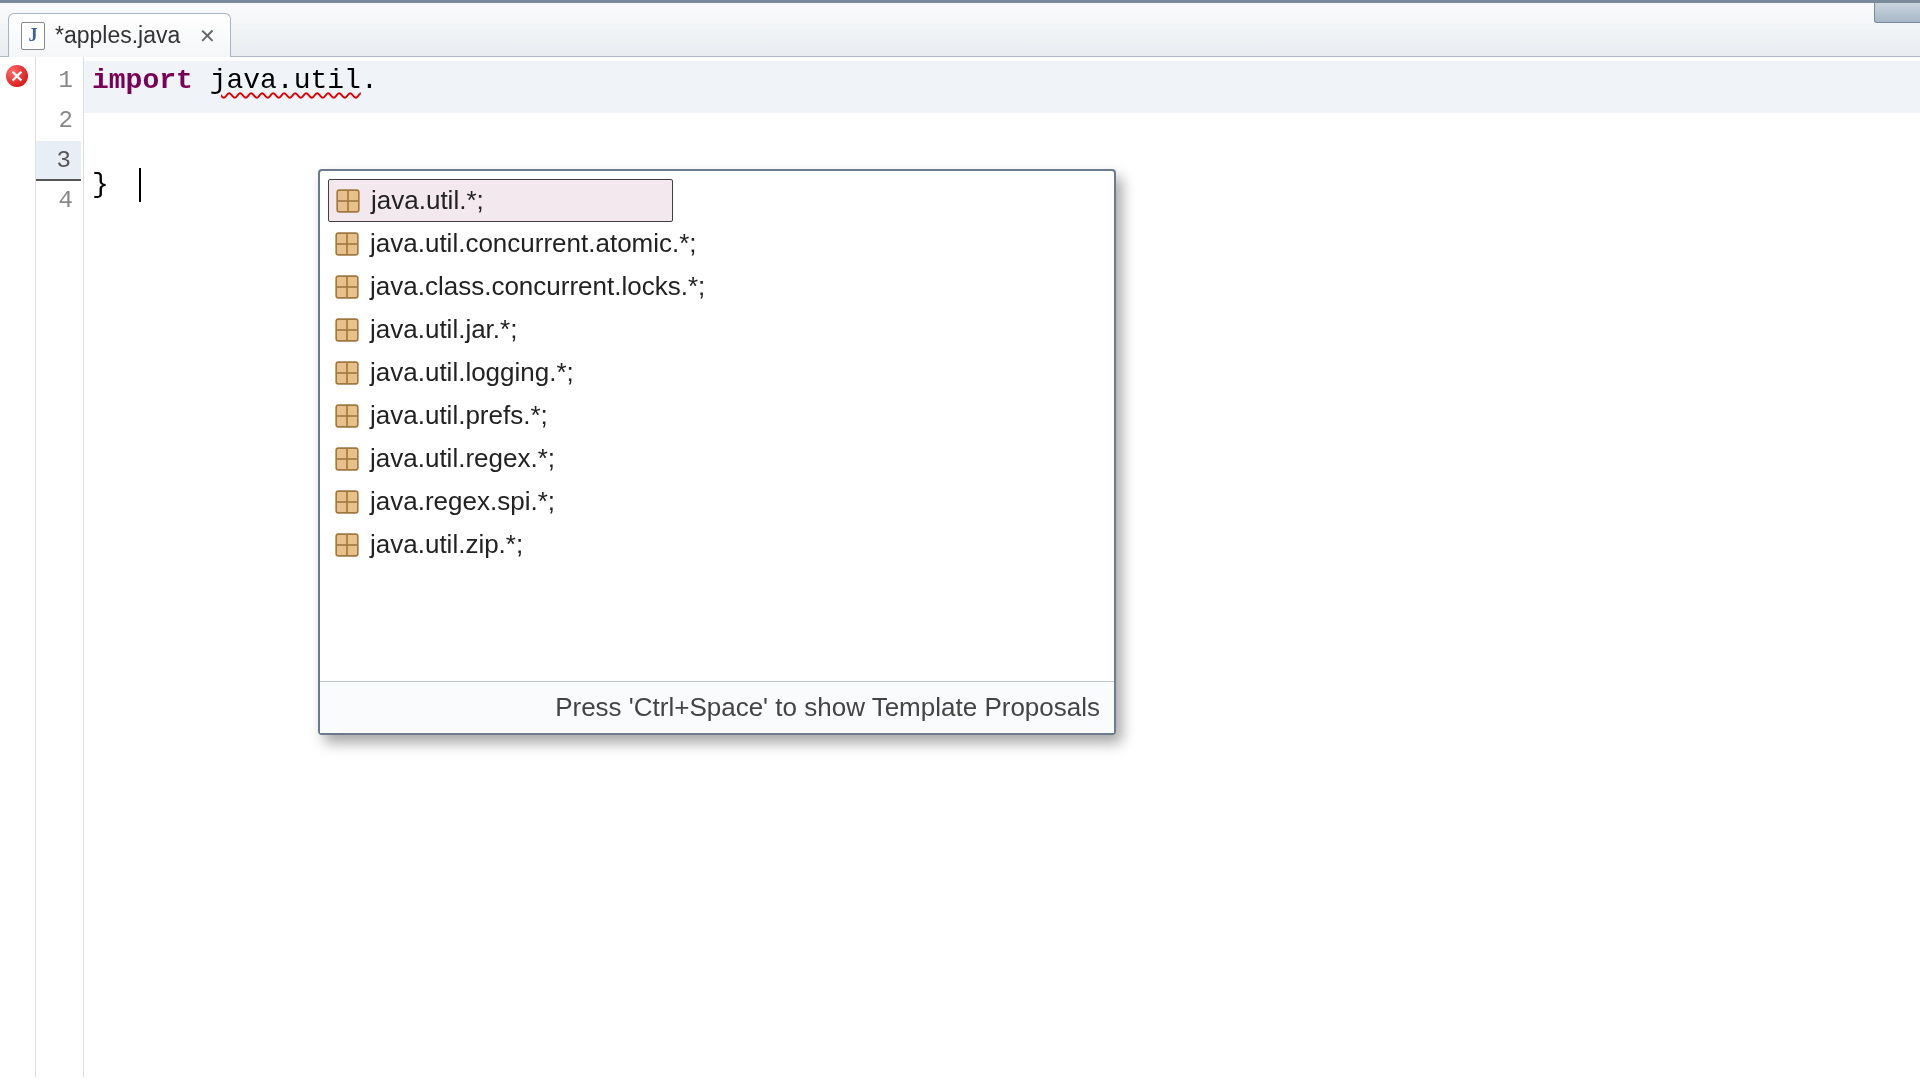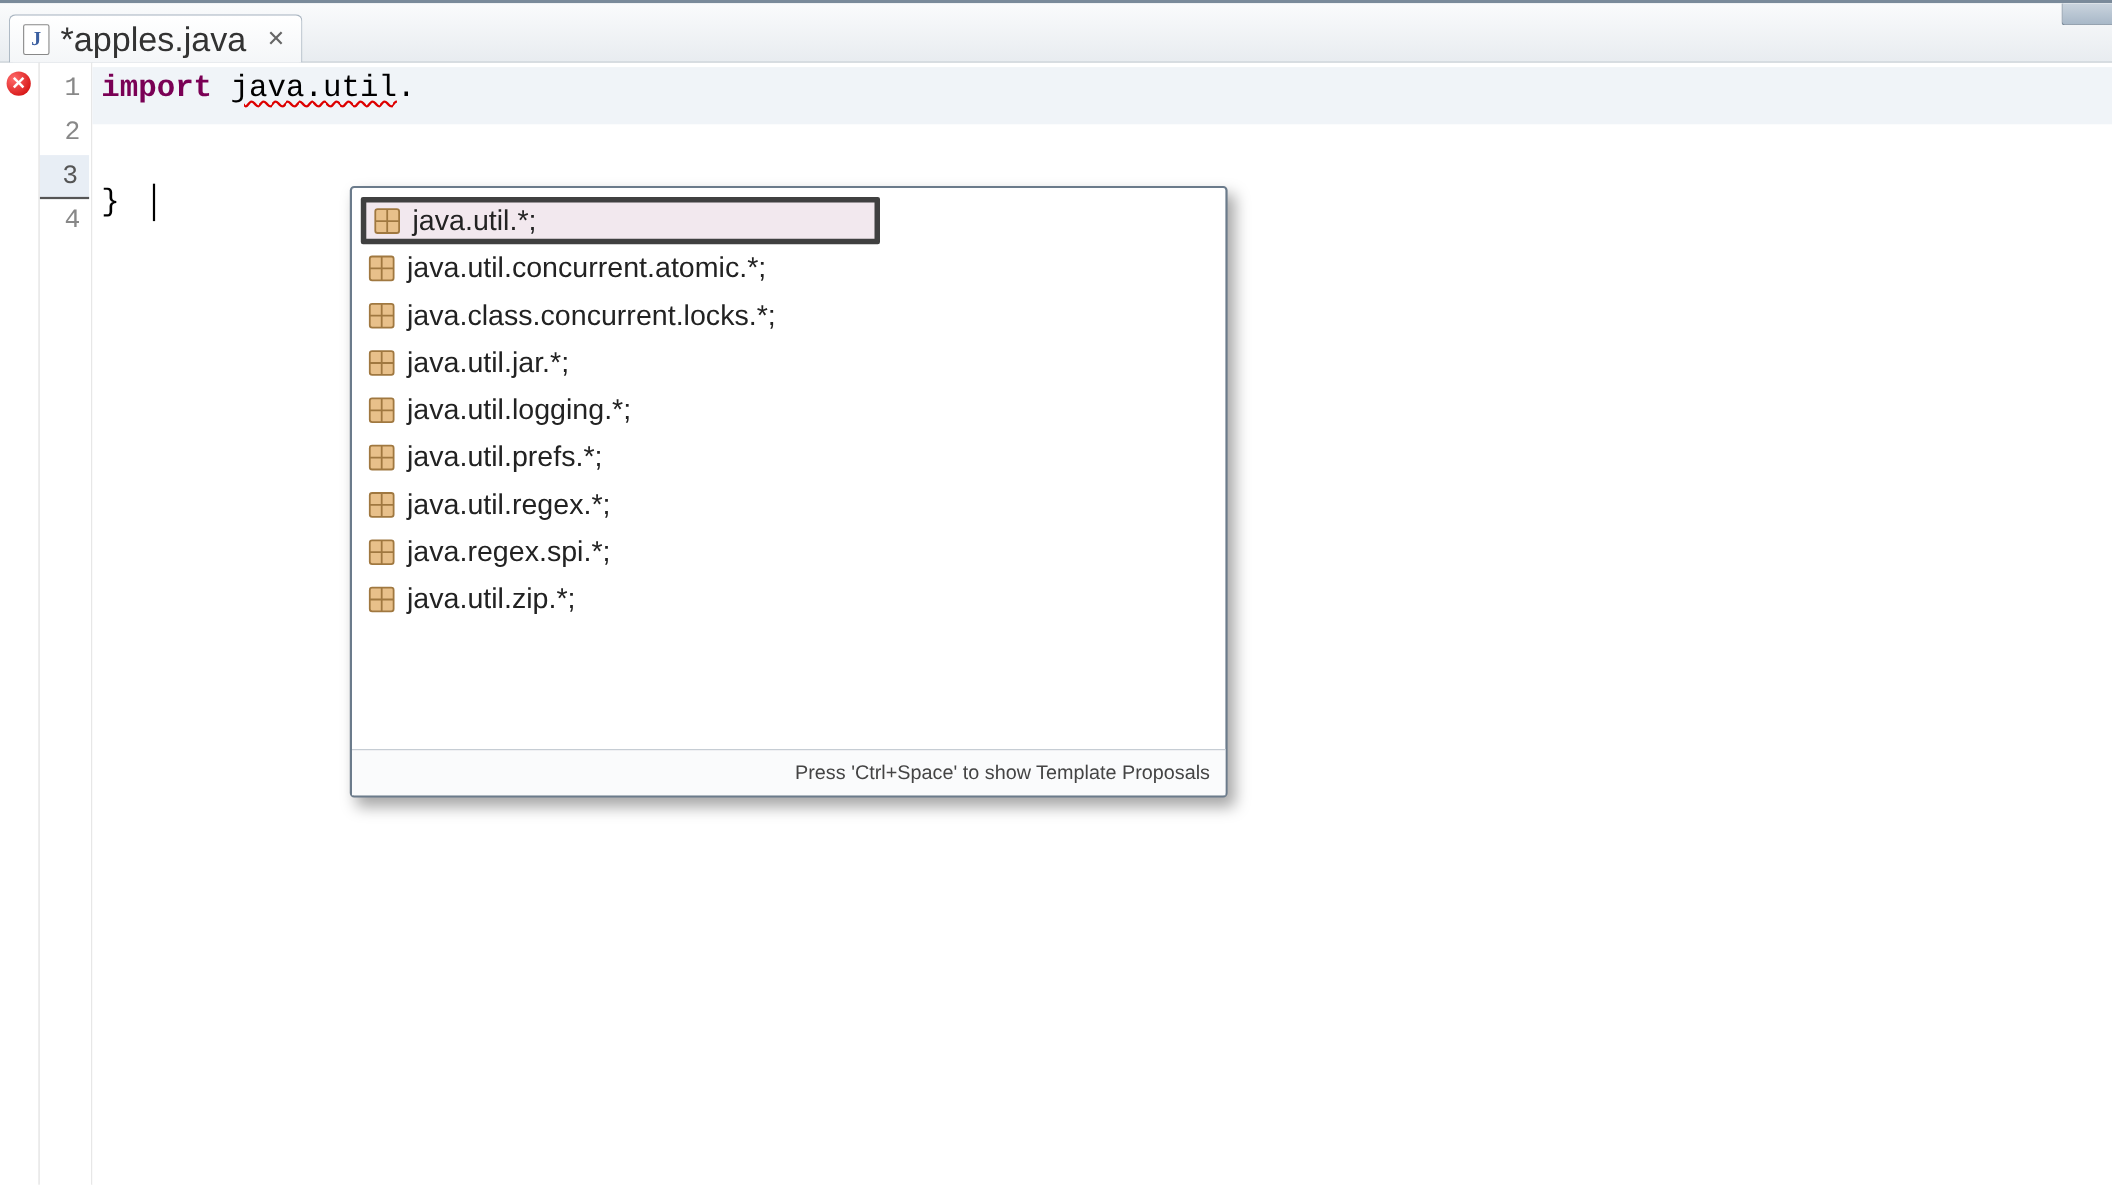--- a/index.html
+++ b/index.html
@@ -47,21 +47,21 @@
     display: flex;
     align-items: center;
     justify-content: center;
     font-size: 18px;
     font-weight: bold;
     color: #3b5fa0;
     font-family: Georgia, serif;
   }
   
   .tab-label {
-    font-size: 31px;
+    font-size: 23px;
     color: #333;
   }
   
   .tab-close {
     width: 22px;
     height: 22px;
     display: flex;
     align-items: center;
     justify-content: center;
     font-size: 20px;
@@ -202,38 +202,38 @@
     height: 43px;
     padding: 0 6px;
     gap: 10px;
     font-size: 26px;
     color: #222;
     cursor: pointer;
   }
   
   .suggestion.selected {
     background: #f2e8ee;
-    border: 5px solid #404040;
-    width: 472px;
+    border: 1px solid #404040;
+    width: 345px;
     border-radius: 2px;
   }
   
   .package-icon {
     width: 26px;
     height: 26px;
     flex-shrink: 0;
   }
   
   .package-icon svg { width: 100%; height: 100%; display: block; }
   
   .popup-footer {
     border-top: 1px solid #c0c8d0;
     padding: 10px 14px;
     text-align: right;
-    font-size: 18px;
+    font-size: 26px;
     color: #444;
     background: #fafbfc;
   }
 </style>
 </head>
 <body>
 
 <div class="editor-window">
 
   <div class="tab-bar">

